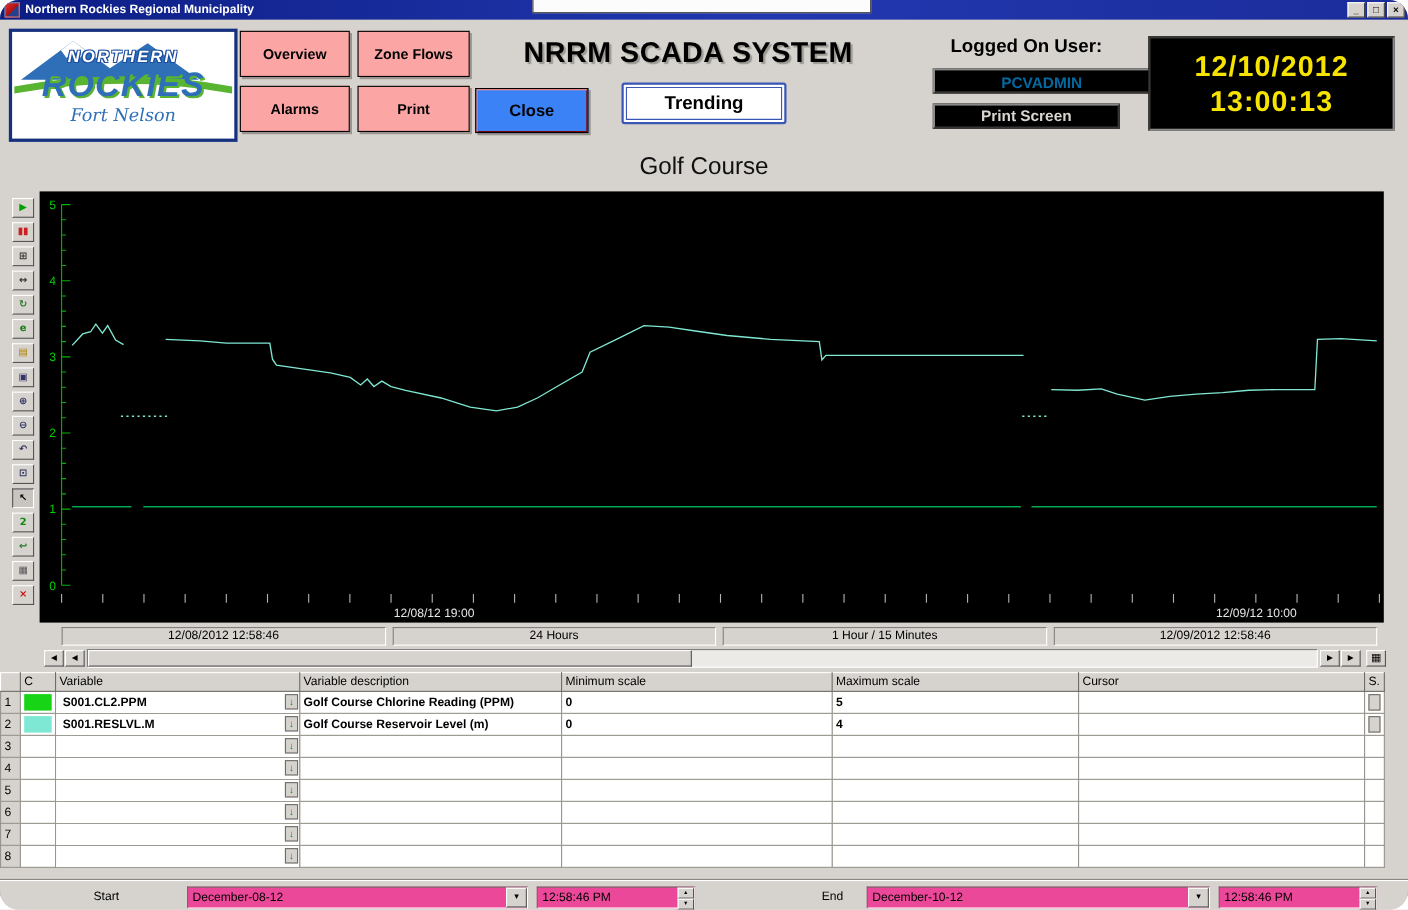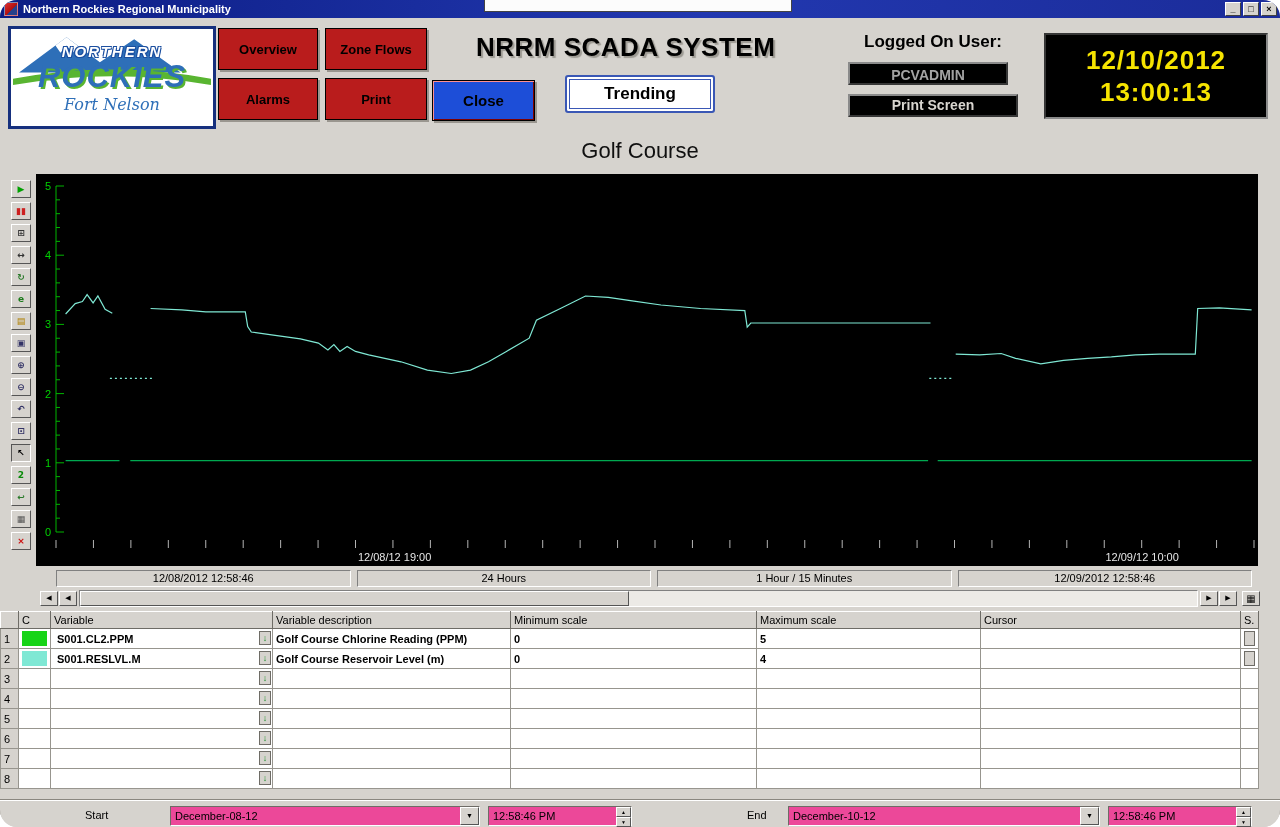--- a/index.html
+++ b/index.html
@@ -26,35 +26,35 @@
             border:3px solid #16307e;overflow:hidden;}
   .logo-art{position:absolute;left:0;top:0;width:100%;height:58px;}
   .logo-top{position:absolute;left:0;top:14px;width:100%;text-align:center;font-size:15px;
             font-weight:bold;font-style:italic;color:#fff;letter-spacing:2px;
             text-shadow:-1px -1px 0 #1c4fa0,1px -1px 0 #1c4fa0,-1px 1px 0 #1c4fa0,1px 1px 0 #1c4fa0;}
   .logo-main{position:absolute;left:0;top:30px;width:100%;text-align:center;font-size:31px;
              font-weight:bold;font-style:italic;color:#2e6fb8;letter-spacing:1px;
              text-shadow:2px 2px 0 #59b531;}
   .logo-sub{position:absolute;left:0;top:66px;width:100%;text-align:center;font-size:16px;
             font-style:italic;color:#2e6fb8;font-family:"DejaVu Serif",serif;}
-  .nav-btn{position:absolute;background:#b91c1c;border:1px solid #000;box-shadow:2px 2px 0 #9a968f;
+  .nav-btn{position:absolute;background:#fca5a5;border:1px solid #000;box-shadow:2px 2px 0 #9a968f;
            font-size:13px;font-weight:bold;font-family:"Liberation Sans",sans-serif;}
-  .close-btn{position:absolute;left:432px;top:62px;width:103px;height:41px;background:#1d4ed8;
+  .close-btn{position:absolute;left:432px;top:62px;width:103px;height:41px;background:#3b82f6;
              border:1px solid #000;box-shadow:inset 1px 1px 0 #ff9090,inset -1px -1px 0 #7d0000,2px 2px 0 #9a968f;
              font-size:15px;font-weight:bold;color:#000;font-family:"Liberation Sans",sans-serif;}
   .trending-btn{position:absolute;left:565px;top:57px;width:150px;height:38px;background:#fff;
                 border:2px solid #3a57b5;border-radius:3px;
                 box-shadow:inset 0 0 0 2px #fff,inset 0 0 0 3px #3a57b5;
                 font-size:17px;font-weight:bold;font-family:"Liberation Sans",sans-serif;}
   .scada-title{position:absolute;left:476px;top:14px;width:372px;text-align:left;font-size:26px;
                font-weight:bold;letter-spacing:.5px;text-shadow:2px 2px 1px #9d9a93;}
   .logged-label{position:absolute;left:848px;top:14px;width:170px;text-align:center;
                 font-size:17px;font-weight:bold;}
-  .user-box{position:absolute;left:848px;top:44px;width:160px;height:23px;background:#000;
-            color:#a3a3a3;font-size:14px;font-weight:bold;text-align:center;line-height:23px;
+  .user-box{position:absolute;left:848px;top:44px;width:198px;height:23px;background:#000;
+            color:#0369a1;font-size:14px;font-weight:bold;text-align:center;line-height:23px;
             border:2px outset #8a8a8a;box-sizing:border-box;}
   .print-btn{position:absolute;left:848px;top:76px;width:170px;height:23px;background:#000;
              color:#d9d6d0;font-size:14px;font-weight:bold;text-align:center;line-height:19px;
              border:2px outset #8a8a8a;box-sizing:border-box;padding:0;
              font-family:"Liberation Sans",sans-serif;}
   .datetime-box{position:absolute;left:1044px;top:15px;width:224px;height:86px;background:#000;
                 border:2px inset #8a8a8a;box-sizing:border-box;display:flex;flex-direction:column;
                 align-items:center;justify-content:center;}
   .dt-line{color:#f6e400;font-size:26px;font-weight:bold;line-height:32px;letter-spacing:1px;}
 

